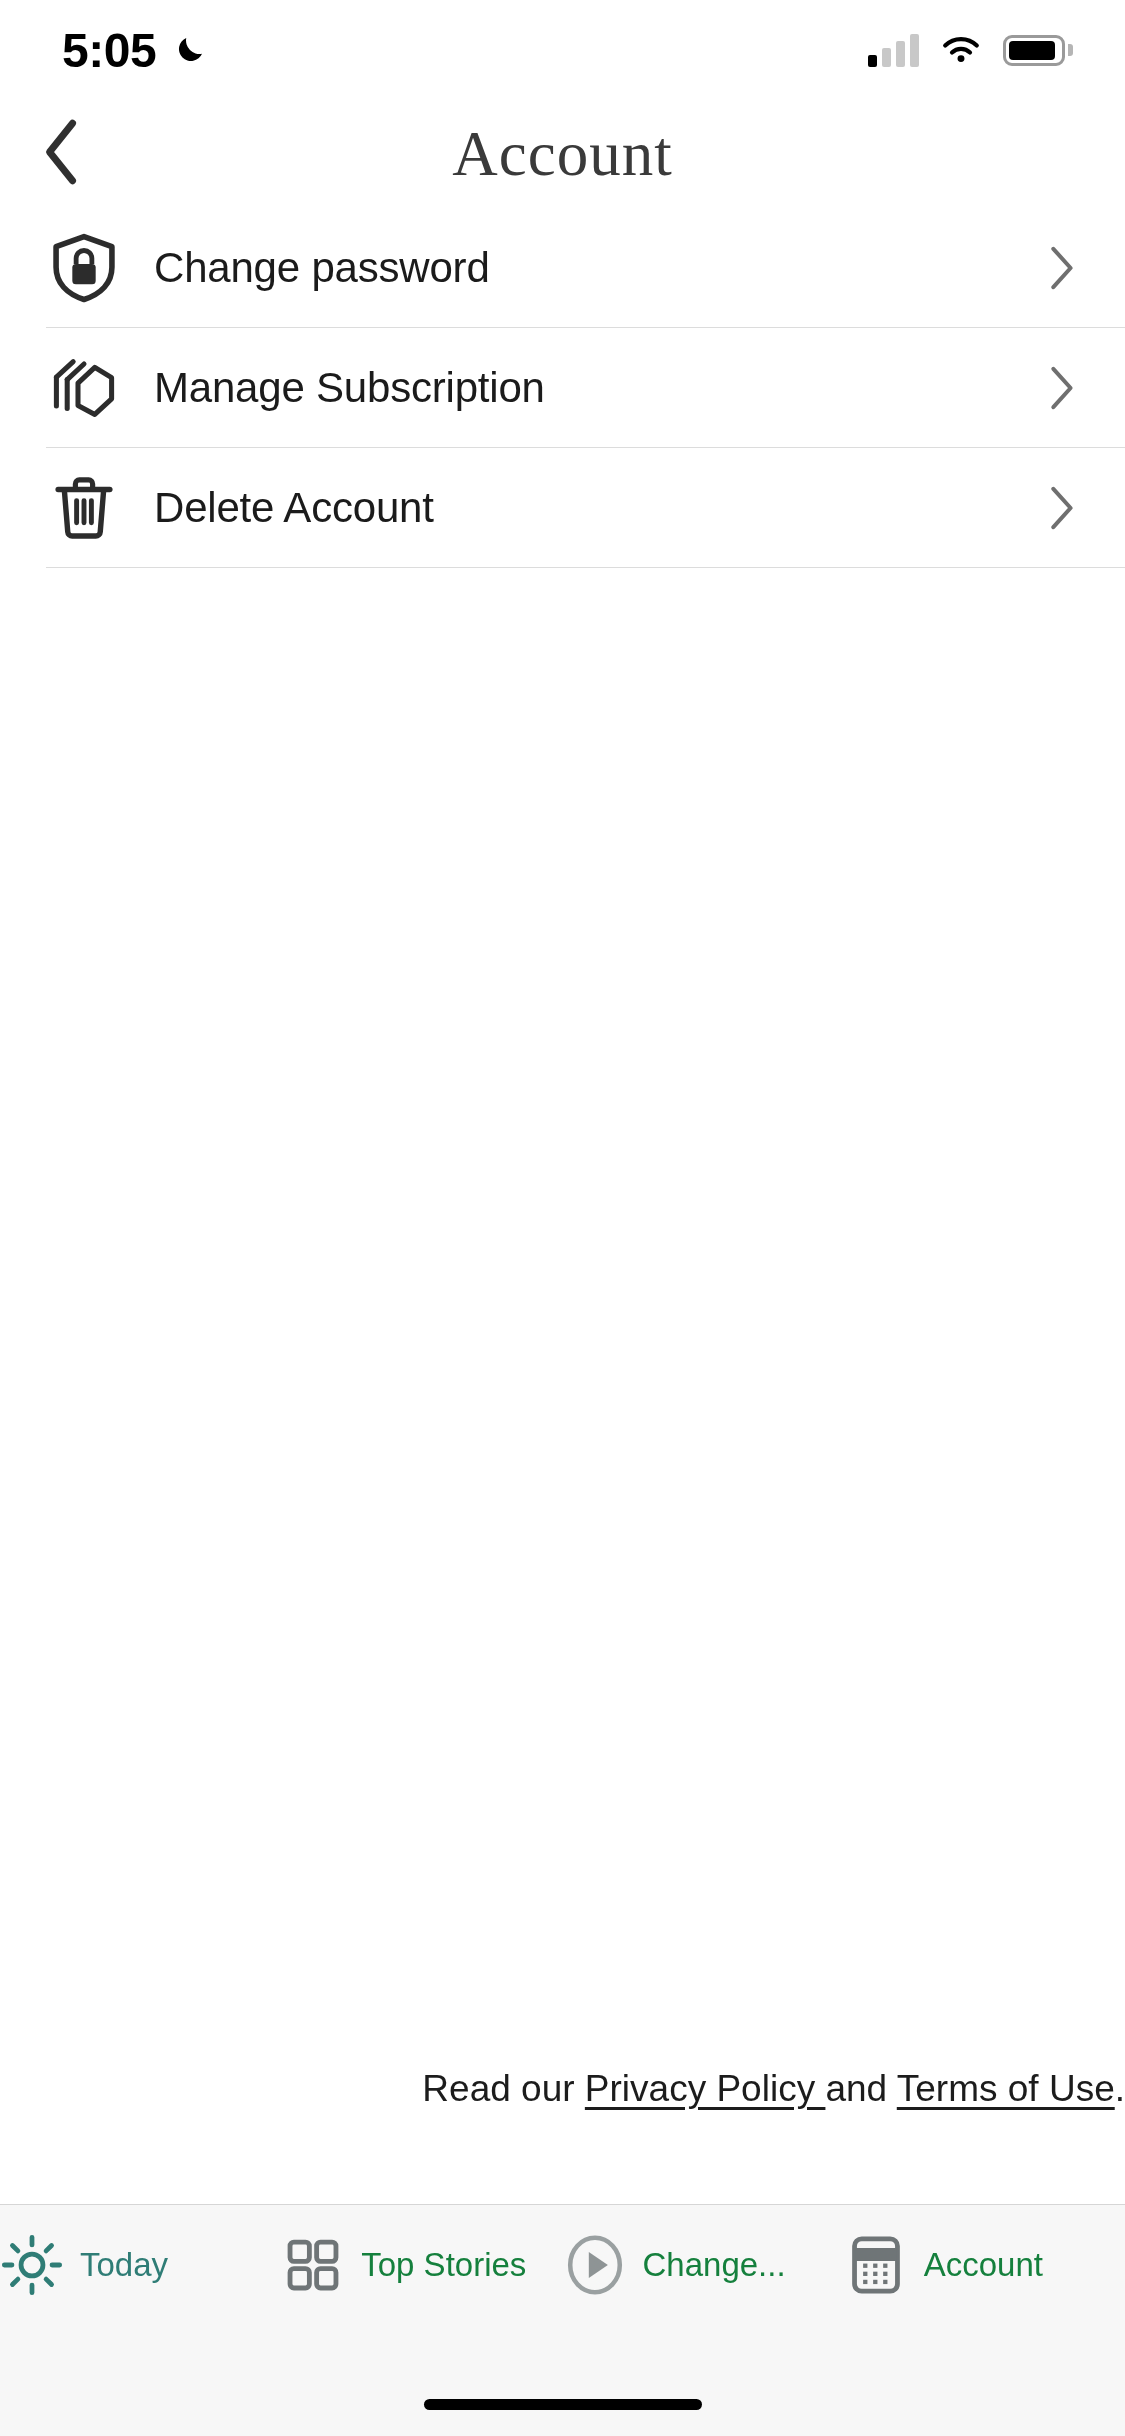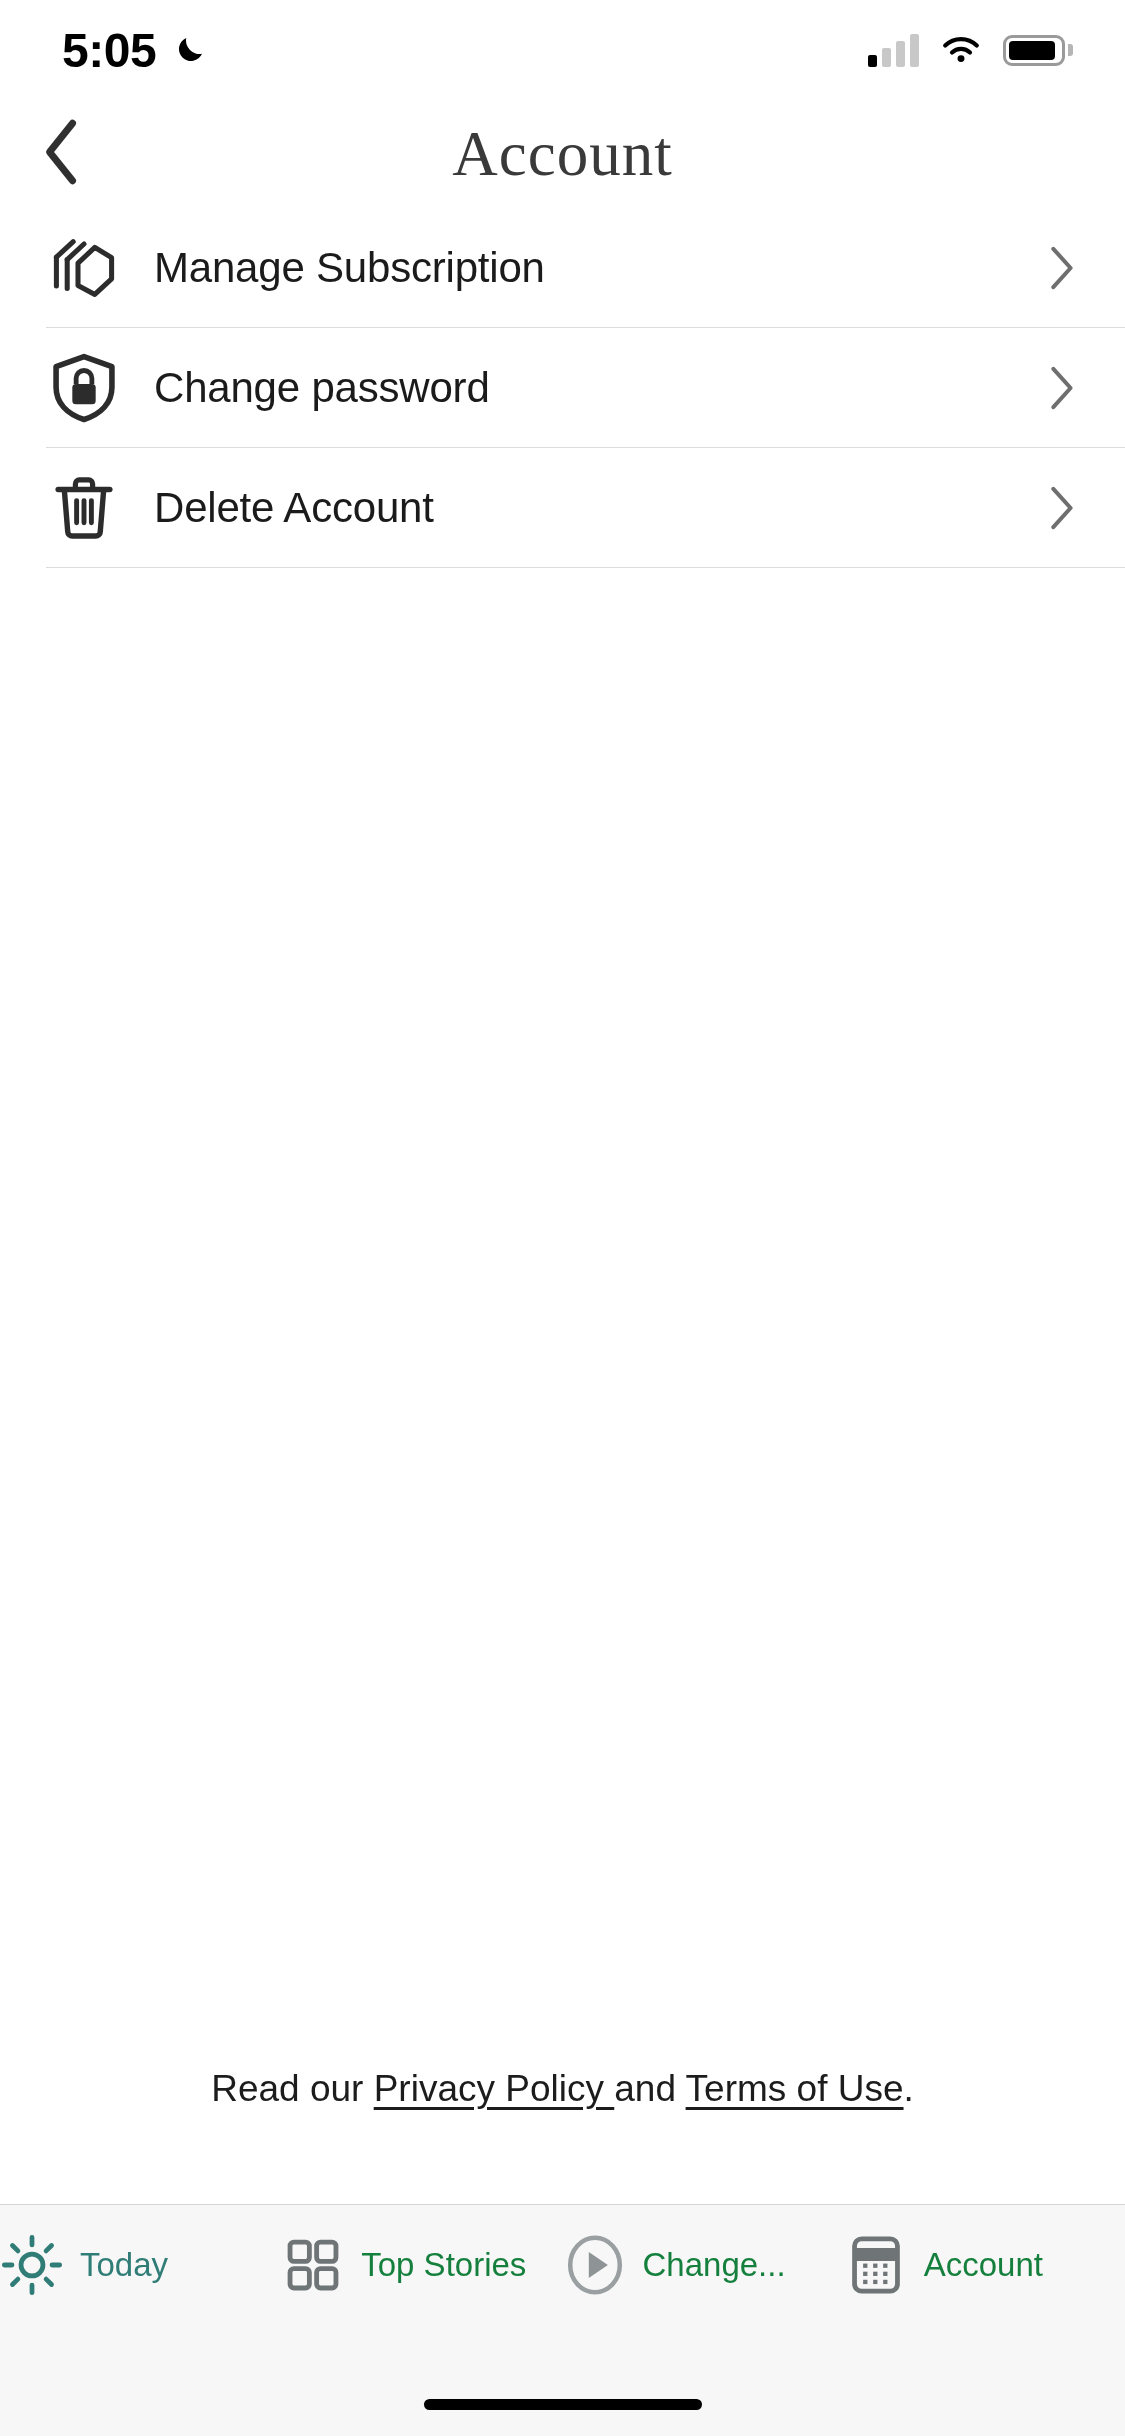--- a/index.html
+++ b/index.html
@@ -75,21 +75,21 @@
   }
   .row-label {
     margin-left:32px; font-size:42px; color:#1b1b1b; flex:1 1 auto;
     font-family:"Liberation Sans", sans-serif; letter-spacing:-0.2px;
   }
   .row-chevron { width:40px; height:40px; flex:0 0 40px; display:flex; align-items:center; justify-content:center; }
 
   
   .legal {
     position:absolute; left:0; bottom:326px; width:1125px;
-    text-align:center; font-size:37px; color:#1c1c1c;
+    text-align:right; font-size:37px; color:#1c1c1c;
     font-family:"Liberation Sans", sans-serif;
   }
   .legal a { color:#1c1c1c; text-decoration:underline; text-underline-offset:6px; cursor:pointer; }
 
   
   .tab-bar {
     position:absolute; left:0; bottom:0; width:1125px; height:232px;
     background:#f7f7f7; border-top:1px solid #d6d6d6;
     display:flex; align-items:flex-start; padding-top:28px;
   }
@@ -145,48 +145,48 @@
     <span>
       <svg width="46" height="72" viewBox="0 0 24 36">
         <path d="M17 3 5 18l12 15" stroke="#303030" stroke-width="3.6" fill="none" stroke-linecap="round" stroke-linejoin="round"></path>
       </svg>
     </span>
   </div>
   <div class="nav-title">Account</div>
 </div>
 
 <div class="list">
+
+  <div class="list-row">
+    <span class="row-icon">
+      <svg width="66" height="72" viewBox="0 0 26 28">
+        <path d="M13 1.6 24 5.6v8.1c0 6.2-4.3 10.6-11 12.7C6.3 24.3 2 19.9 2 13.7V5.6z" stroke="#2c2c2c" stroke-width="2.2" fill="none" stroke-linejoin="round"></path>
+        <rect x="8.4" y="12.4" width="9.2" height="8" rx="1.4" fill="#2c2c2c"></rect>
+        <path d="M9.9 12.4v-2.2a3.1 3.1 0 0 1 6.2 0v2.2" stroke="#2c2c2c" stroke-width="1.9" fill="none"></path>
+      </svg>
+    </span>
+    <span class="row-label">Change password</span>
+    <span class="row-chevron">
+      <svg width="28" height="46" viewBox="0 0 14 24">
+          <path d="M3 2l9 10-9 10" stroke="#6f6f6f" stroke-width="2.1" fill="none" stroke-linecap="round" stroke-linejoin="round"></path>
+        </svg>
+    </span>
+  </div>
 
   <div class="list-row">
     <span class="row-icon">
       <svg width="72" height="66" viewBox="0 0 30 26">
         <path d="M3.5 8.5 10.5 2" stroke="#2c2c2c" stroke-width="2.1" fill="none" stroke-linecap="round"></path>
         <path d="M3.5 8.5v12" stroke="#2c2c2c" stroke-width="2.1" fill="none" stroke-linecap="round"></path>
         <path d="M8 9.5 15 3" stroke="#2c2c2c" stroke-width="2.1" fill="none" stroke-linecap="round"></path>
         <path d="M8 9.5v12" stroke="#2c2c2c" stroke-width="2.1" fill="none" stroke-linecap="round"></path>
         <path d="M12.5 11 19.5 4.4 26.5 8.7 26.5 17.5 19.5 24 12.5 20.3z" stroke="#2c2c2c" stroke-width="2.1" fill="none" stroke-linejoin="round"></path>
       </svg>
     </span>
     <span class="row-label">Manage Subscription</span>
-    <span class="row-chevron">
-      <svg width="28" height="46" viewBox="0 0 14 24">
-          <path d="M3 2l9 10-9 10" stroke="#6f6f6f" stroke-width="2.1" fill="none" stroke-linecap="round" stroke-linejoin="round"></path>
-        </svg>
-    </span>
-  </div>
-
-  <div class="list-row">
-    <span class="row-icon">
-      <svg width="66" height="72" viewBox="0 0 26 28">
-        <path d="M13 1.6 24 5.6v8.1c0 6.2-4.3 10.6-11 12.7C6.3 24.3 2 19.9 2 13.7V5.6z" stroke="#2c2c2c" stroke-width="2.2" fill="none" stroke-linejoin="round"></path>
-        <rect x="8.4" y="12.4" width="9.2" height="8" rx="1.4" fill="#2c2c2c"></rect>
-        <path d="M9.9 12.4v-2.2a3.1 3.1 0 0 1 6.2 0v2.2" stroke="#2c2c2c" stroke-width="1.9" fill="none"></path>
-      </svg>
-    </span>
-    <span class="row-label">Change password</span>
     <span class="row-chevron">
       <svg width="28" height="46" viewBox="0 0 14 24">
           <path d="M3 2l9 10-9 10" stroke="#6f6f6f" stroke-width="2.1" fill="none" stroke-linecap="round" stroke-linejoin="round"></path>
         </svg>
     </span>
   </div>
 
 
   <div class="list-row">
     <span class="row-icon">

